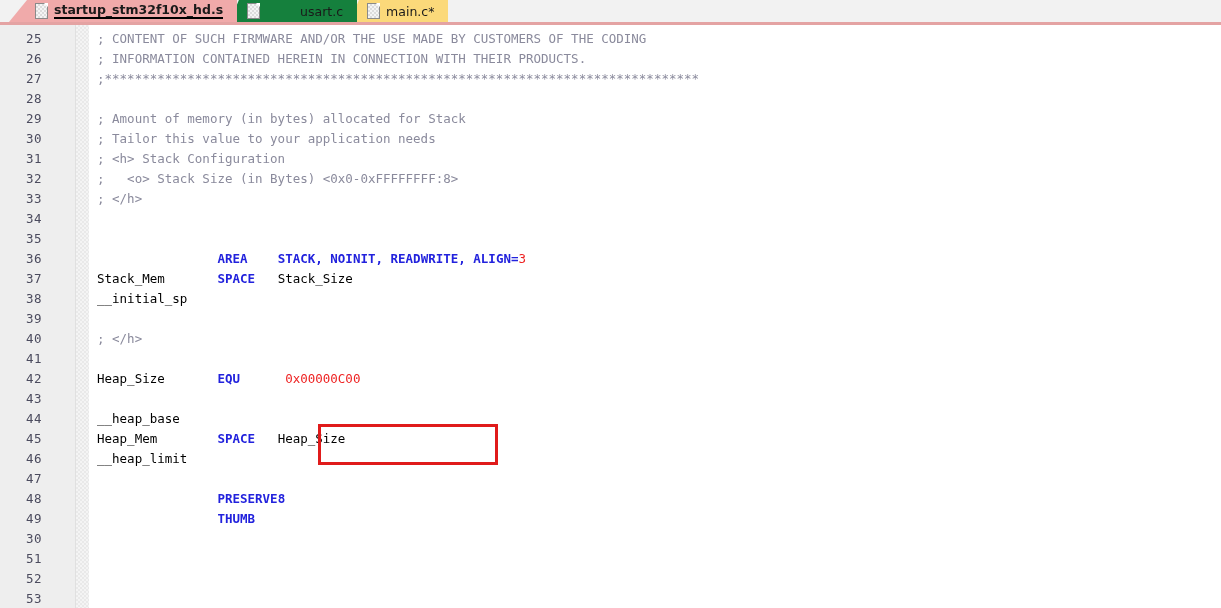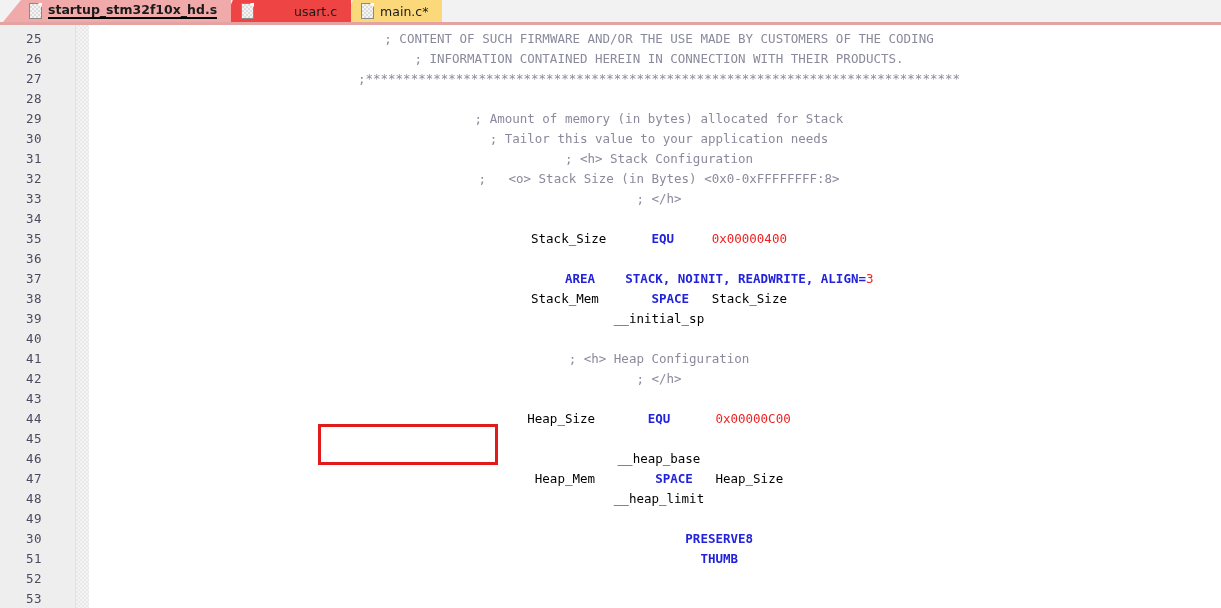--- a/index.html
+++ b/index.html
@@ -17,21 +17,21 @@
 
   
   .tabbar {
     position: relative;
     height: 25px;
     background: #f2f2f2;
     border-bottom: 3px solid #e4a3a3;
     box-sizing: border-box;
     display: flex;
     align-items: flex-end;
-    padding-left: 3px;
+    padding-left: 9px;
   }
   .tab {
     position: relative;
     height: 22px;
     display: flex;
     align-items: center;
     gap: 6px;
     padding: 0 14px 0 8px;
     box-sizing: border-box;
     font-family: "DejaVu Sans", sans-serif;
@@ -53,21 +53,21 @@
     background: #f0aaaa;
     font-weight: bold;
     z-index: 3;
   }
   .tab-active .tablabel {
     border-bottom: 2px solid #000000;
     padding-bottom: 1px;
     line-height: 13px;
   }
   .tab-usart {
-    background: #ef4444;
+    background: #15803d;
     margin-left: 2px;
     z-index: 2;
     gap: 40px;
   }
   .tab-main {
     background: #fbd97a;
     margin-left: 2px;
     z-index: 1;
   }
   .tabfill {
@@ -156,21 +156,20 @@
     color: #4b4b5e;
     letter-spacing: 0.5px;
   }
   .cline {
     height: 20px;
     line-height: 20px;
     font-family: "DejaVu Sans Mono", monospace;
     font-size: 12.5px;
     white-space: pre;
     color: #000000;
-    text-align: center;
   }
   .tok-cmt  { color: #8a8a9c; }
   .tok-kw   { color: #2222dd; font-weight: bold; }
   .tok-num  { color: #ee2222; }
   .tok-id   { color: #000000; }
 
   
   .annot-box {
     position: absolute;
     border: 3px solid #e01b1b;
@@ -238,27 +237,25 @@
   <div class="cline"><span class="tok-cmt">; CONTENT OF SUCH FIRMWARE AND/OR THE USE MADE BY CUSTOMERS OF THE CODING</span></div>
       <div class="cline"><span class="tok-cmt">; INFORMATION CONTAINED HEREIN IN CONNECTION WITH THEIR PRODUCTS.</span></div>
       <div class="cline"><span class="tok-cmt">;*******************************************************************************</span></div>
       <div class="cline">&nbsp;</div>
       <div class="cline"><span class="tok-cmt">; Amount of memory (in bytes) allocated for Stack</span></div>
       <div class="cline"><span class="tok-cmt">; Tailor this value to your application needs</span></div>
       <div class="cline"><span class="tok-cmt">; &lt;h&gt; Stack Configuration</span></div>
       <div class="cline"><span class="tok-cmt">;   &lt;o&gt; Stack Size (in Bytes) &lt;0x0-0xFFFFFFFF:8&gt;</span></div>
       <div class="cline"><span class="tok-cmt">; &lt;/h&gt;</span></div>
       <div class="cline">&nbsp;</div>
-      <div class="cline"><span class="tok-id">Stack_Size      </span><span class="tok-kw">EQU</span><span class="tok-id">     </span><span class="tok-num">0x00000400</span></div>
       <div class="cline">&nbsp;</div>
       <div class="cline"><span class="tok-id">                </span><span class="tok-kw">AREA</span><span class="tok-id">    </span><span class="tok-kw">STACK, NOINIT, READWRITE, ALIGN=</span><span class="tok-num">3</span></div>
       <div class="cline"><span class="tok-id">Stack_Mem       </span><span class="tok-kw">SPACE</span><span class="tok-id">   </span><span class="tok-id">Stack_Size</span></div>
       <div class="cline"><span class="tok-id">__initial_sp</span></div>
       <div class="cline">&nbsp;</div>
-      <div class="cline"><span class="tok-cmt">; &lt;h&gt; Heap Configuration</span></div>
       <div class="cline"><span class="tok-cmt">; &lt;/h&gt;</span></div>
       <div class="cline">&nbsp;</div>
       <div class="cline"><span class="tok-id">Heap_Size       </span><span class="tok-kw">EQU</span><span class="tok-id">      </span><span class="tok-num">0x00000C00</span></div>
       <div class="cline">&nbsp;</div>
       <div class="cline"><span class="tok-id">__heap_base</span></div>
       <div class="cline"><span class="tok-id">Heap_Mem        </span><span class="tok-kw">SPACE</span><span class="tok-id">   </span><span class="tok-id">Heap_Size</span></div>
       <div class="cline"><span class="tok-id">__heap_limit</span></div>
       <div class="cline">&nbsp;</div>
       <div class="cline"><span class="tok-id">                </span><span class="tok-kw">PRESERVE8</span></div>
       <div class="cline"><span class="tok-id">                </span><span class="tok-kw">THUMB</span></div>

